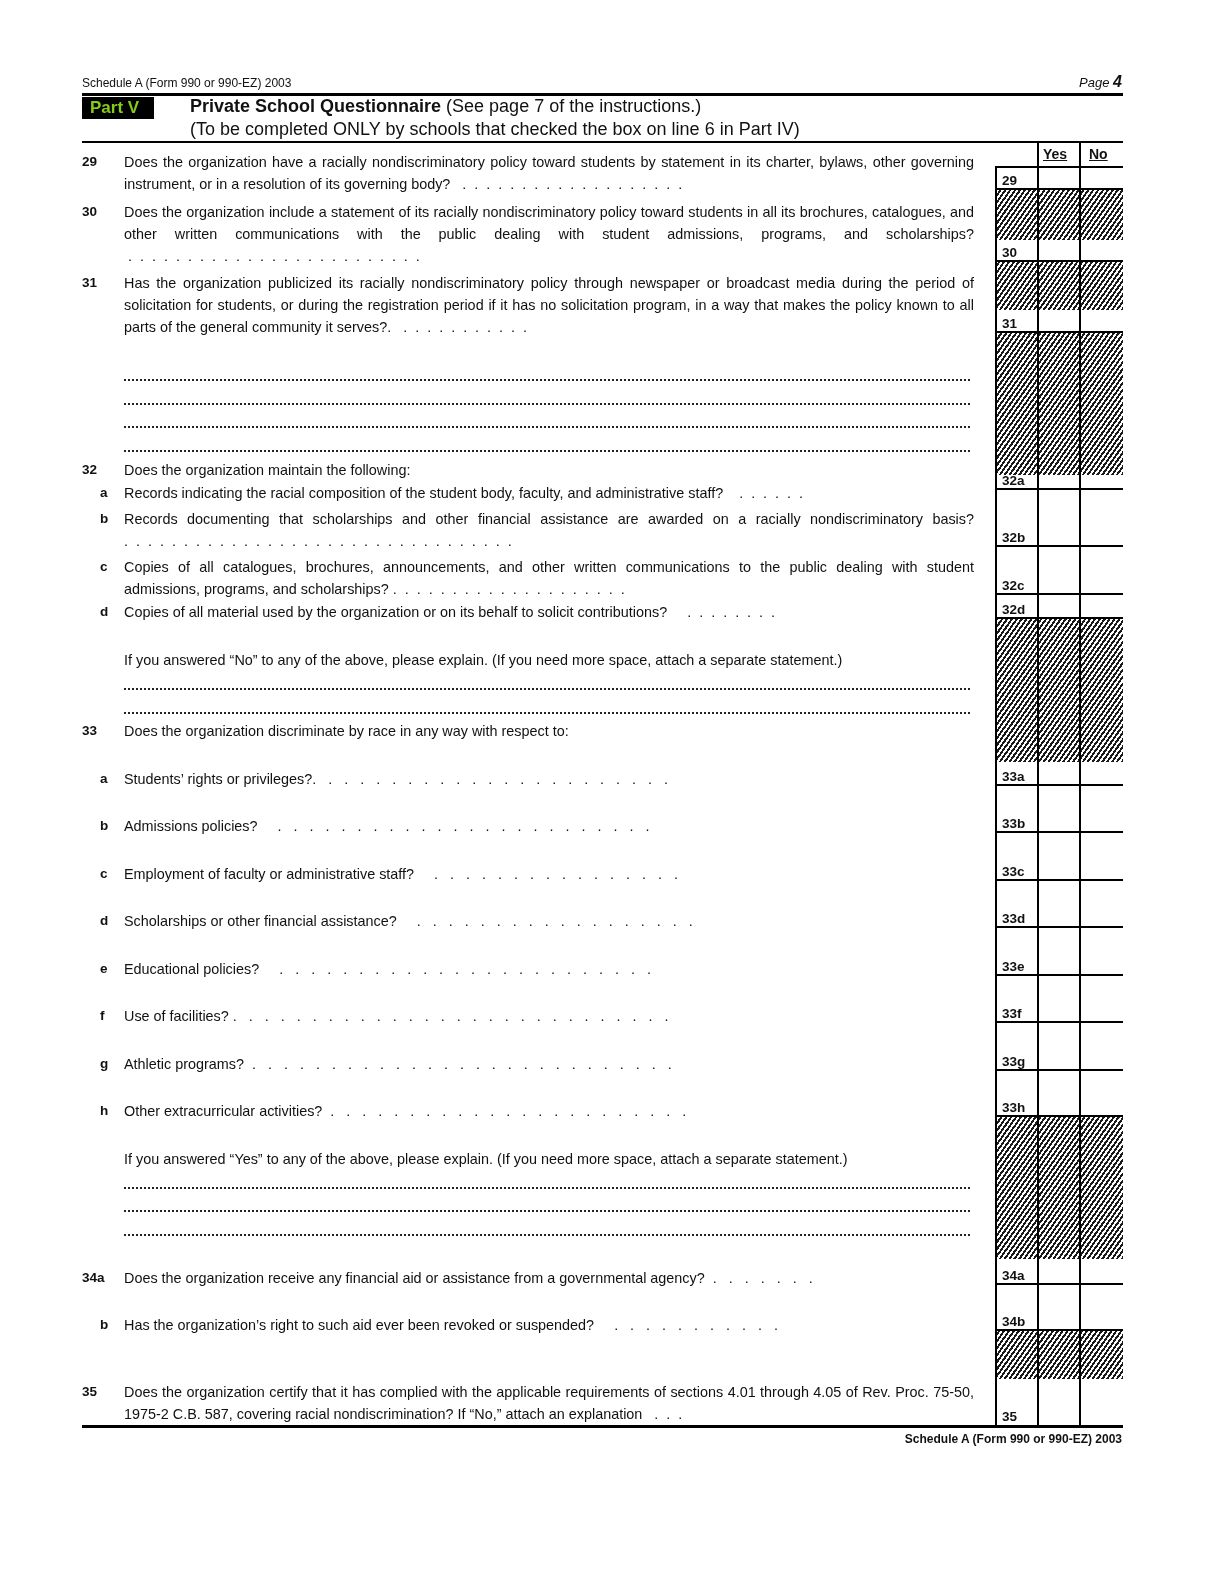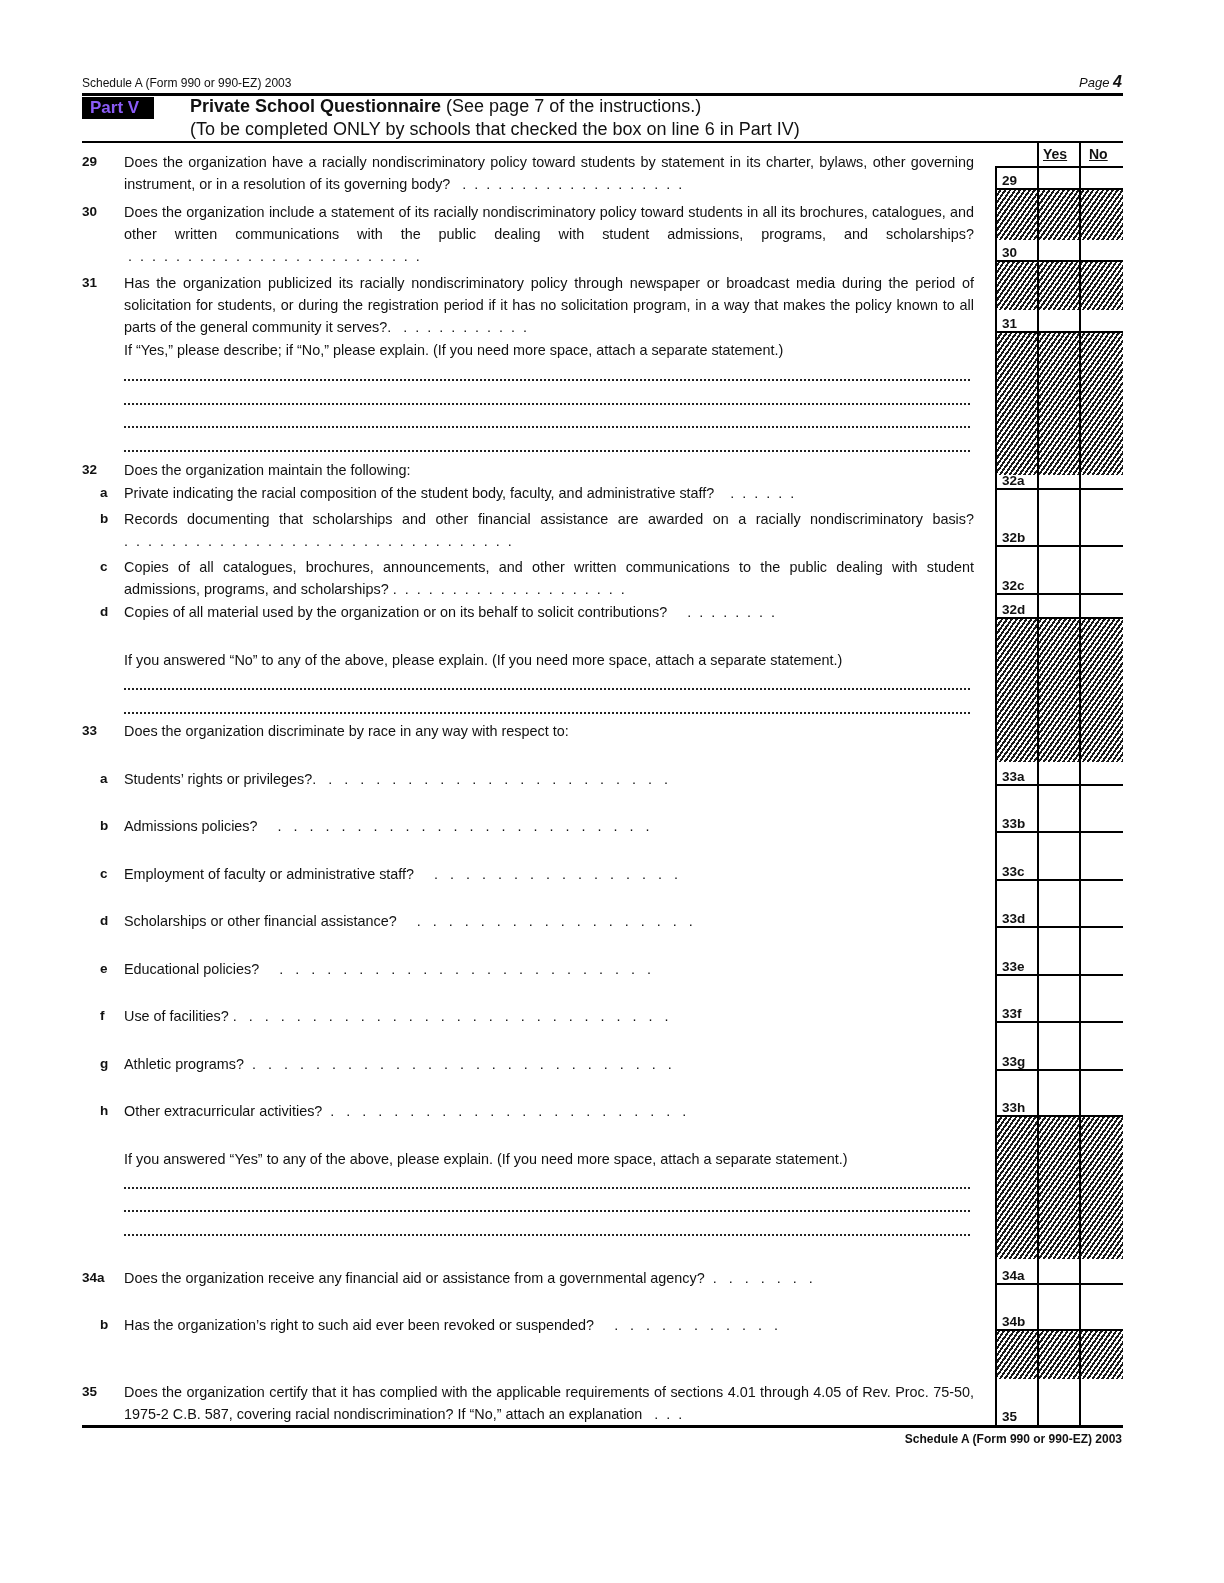--- a/index.html
+++ b/index.html
@@ -2,21 +2,21 @@
 <html><head>
 <meta charset="utf-8">
 <style>
   html, body { margin:0; padding:0; background:#fff; }
   body { width:1224px; height:1583px; position:relative; font-family:"Liberation Sans", sans-serif; color:#111; overflow:hidden; }
   .abs { position:absolute; }
   .hdr-left { left:82px; top:76px; font-size:12px; }
   .hdr-right { right:102px; top:73px; font-size:13px;font-style:italic; }
   .hdr-right b { font-size:16px; }
   .rule-thick { position:absolute; left:82px; width:1041px; height:3px; background:#000; }
-  .partbox { left:82px; top:97px; background:#000; color:#8b5cf6; font-weight:bold; font-size:17px; padding:0 8px; height:22px; line-height:22px; width:56px; }
+  .partbox { left:82px; top:97px; background:#000; color:#84cc16; font-weight:bold; font-size:17px; padding:0 8px; height:22px; line-height:22px; width:56px; }
   .title1 { left:190px; top:96px; font-size:18px; }
   .title1 b { font-weight:bold; }
   .title2 { left:190px; top:119px; font-size:18px; font-weight:normal; }
   .q { position:absolute; left:82px; width:892px; font-size:14.4px; line-height:22px; }
   .q .num { position:absolute; left:0; top:0; font-weight:bold; font-size:13.5px; }
   .q .num.sub { left:18px; }
   .q .txt { margin-left:42px; text-align:justify; }
   .q .txt.nojust { text-align:left; }
   .dots { letter-spacing:0; }
   .dline { position:absolute; left:124px; width:846px; border-top:2px dotted #222; height:0; }
@@ -157,34 +157,33 @@
 </div>
 
 <div class="q" style="top:201px;">
   <span class="num">30</span>
   <div class="txt"><span>Does the organization include a statement of its racially nondiscriminatory policy toward students in all its brochures, catalogues, and other written communications with the public dealing with student admissions, programs, and scholarships?</span> <span class="dots">&nbsp;.&nbsp;&nbsp;.&nbsp;&nbsp;.&nbsp;&nbsp;.&nbsp;&nbsp;.&nbsp;&nbsp;.&nbsp;&nbsp;.&nbsp;&nbsp;.&nbsp;&nbsp;.&nbsp;&nbsp;.&nbsp;&nbsp;.&nbsp;&nbsp;.&nbsp;&nbsp;.&nbsp;&nbsp;.&nbsp;&nbsp;.&nbsp;&nbsp;.&nbsp;&nbsp;.&nbsp;&nbsp;.&nbsp;&nbsp;.&nbsp;&nbsp;.&nbsp;&nbsp;.&nbsp;&nbsp;.&nbsp;&nbsp;.&nbsp;&nbsp;.&nbsp;&nbsp;.</span></div>
 </div>
 
 <div class="q" style="top:272px;">
   <span class="num">31</span>
   <div class="txt"><span>Has the organization publicized its racially nondiscriminatory policy through newspaper or broadcast media during the period of solicitation for students, or during the registration period if it has no solicitation program, in a way that makes the policy known to all parts of the general community it serves?.</span> <span class="dots">&nbsp;&nbsp;.&nbsp;&nbsp;.&nbsp;&nbsp;.&nbsp;&nbsp;.&nbsp;&nbsp;.&nbsp;&nbsp;.&nbsp;&nbsp;.&nbsp;&nbsp;.&nbsp;&nbsp;.&nbsp;&nbsp;.&nbsp;&nbsp;.</span></div>
-  <div class="txt nojust" style="margin-top:1px;">If “Yes,” please describe; if “No,” please explain. (If you need more space, attach a separate statement.)</div>
 </div>
 <div class="dline" style="top:379px;"></div>
 <div class="dline" style="top:403px;"></div>
 <div class="dline" style="top:426px;"></div>
 <div class="dline" style="top:450px;"></div>
 
 <div class="q" style="top:459px;">
   <span class="num">32</span>
   <div class="txt">Does the organization maintain the following:</div>
 </div>
 <div class="q" style="top:482px;">
   <span class="num sub">a</span>
-  <div class="txt"><span>Private indicating the racial composition of the student body, faculty, and administrative staff?</span> <span class="dots">&nbsp;&nbsp;&nbsp;.&nbsp;&nbsp;.&nbsp;&nbsp;.&nbsp;&nbsp;.&nbsp;&nbsp;.&nbsp;&nbsp;.</span></div>
+  <div class="txt"><span>Records indicating the racial composition of the student body, faculty, and administrative staff?</span> <span class="dots">&nbsp;&nbsp;&nbsp;.&nbsp;&nbsp;.&nbsp;&nbsp;.&nbsp;&nbsp;.&nbsp;&nbsp;.&nbsp;&nbsp;.</span></div>
 </div>
 <div class="q" style="top:508px;">
   <span class="num sub">b</span>
   <div class="txt"><span>Records documenting that scholarships and other financial assistance are awarded on a racially nondiscriminatory basis?</span> <span class="dots">.&nbsp;&nbsp;.&nbsp;&nbsp;.&nbsp;&nbsp;.&nbsp;&nbsp;.&nbsp;&nbsp;.&nbsp;&nbsp;.&nbsp;&nbsp;.&nbsp;&nbsp;.&nbsp;&nbsp;.&nbsp;&nbsp;.&nbsp;&nbsp;.&nbsp;&nbsp;.&nbsp;&nbsp;.&nbsp;&nbsp;.&nbsp;&nbsp;.&nbsp;&nbsp;.&nbsp;&nbsp;.&nbsp;&nbsp;.&nbsp;&nbsp;.&nbsp;&nbsp;.&nbsp;&nbsp;.&nbsp;&nbsp;.&nbsp;&nbsp;.&nbsp;&nbsp;.&nbsp;&nbsp;.&nbsp;&nbsp;.&nbsp;&nbsp;.&nbsp;&nbsp;.&nbsp;&nbsp;.&nbsp;&nbsp;.&nbsp;&nbsp;.&nbsp;&nbsp;.</span></div>
 </div>
 <div class="q" style="top:556px;">
   <span class="num sub">c</span>
   <div class="txt"><span>Copies of all catalogues, brochures, announcements, and other written communications to the public dealing with student admissions, programs, and scholarships?</span> <span class="dots">.&nbsp;&nbsp;.&nbsp;&nbsp;.&nbsp;&nbsp;.&nbsp;&nbsp;.&nbsp;&nbsp;.&nbsp;&nbsp;.&nbsp;&nbsp;.&nbsp;&nbsp;.&nbsp;&nbsp;.&nbsp;&nbsp;.&nbsp;&nbsp;.&nbsp;&nbsp;.&nbsp;&nbsp;.&nbsp;&nbsp;.&nbsp;&nbsp;.&nbsp;&nbsp;.&nbsp;&nbsp;.&nbsp;&nbsp;.&nbsp;&nbsp;.</span></div>
 </div>
 <div class="q" style="top:601px;">

